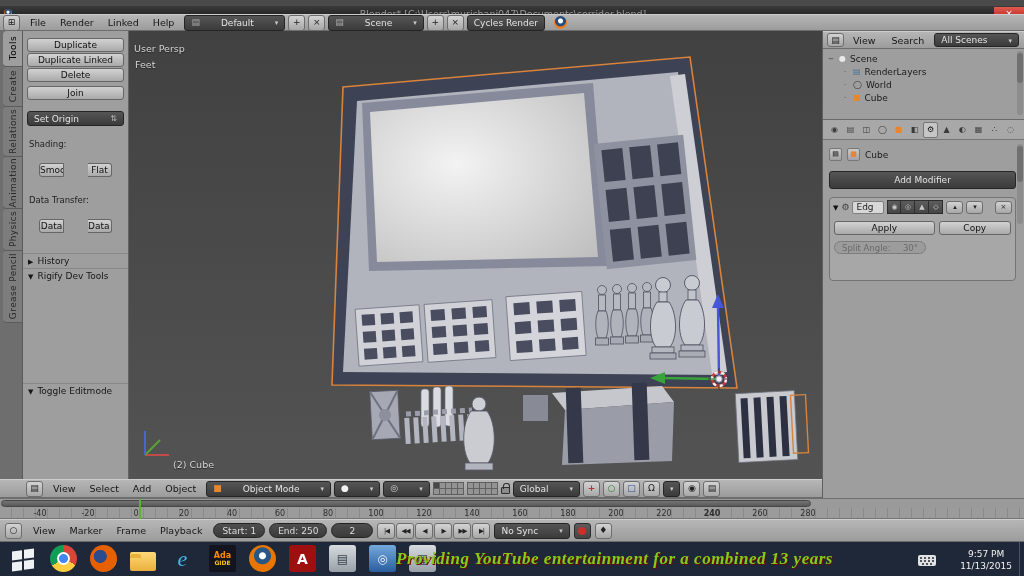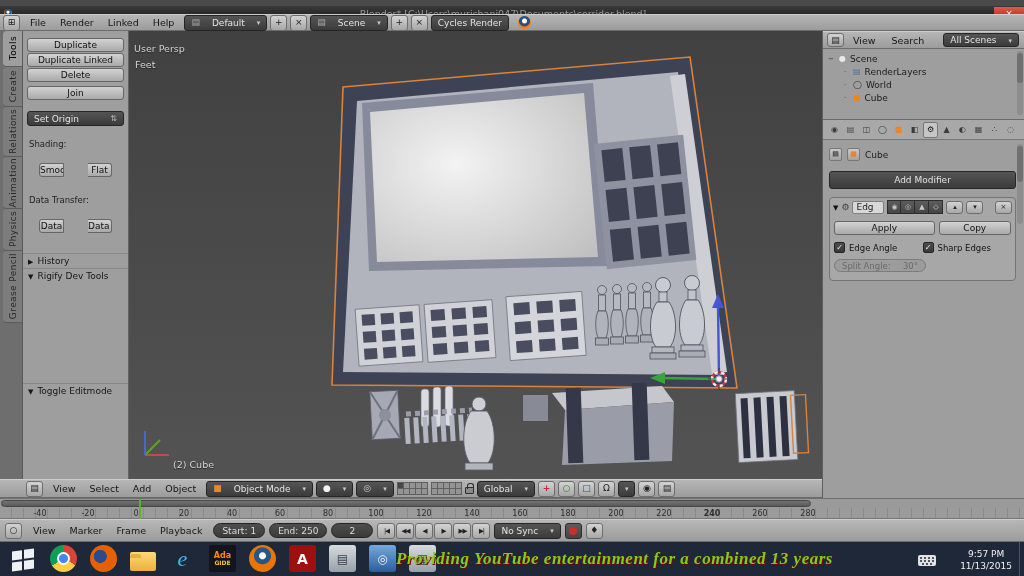--- a/index.html
+++ b/index.html
@@ -33,21 +33,21 @@
   .g-eye::before{content:"◎"}
   .g-vert::before{content:"▲";font-size:7px}
   .g-cage::before{content:"◇"}
   .g-wr::before{content:"⚙"}
   .g-cube::before{content:"■";color:#e8862d}
 
   
   .bar{background:linear-gradient(#b6b6b6,#9c9c9c);border-top:1px solid #cdcdcd;border-bottom:1px solid #6c6c6c;display:flex;align-items:center}
   .menu-item{padding:0 7px;font-size:9.5px;color:#151515;height:100%;display:inline-flex;align-items:center;cursor:default}
   .menus{height:100%;display:inline-flex;align-items:center}
-  .dd{height:16px;background:linear-gradient(#555,#3b3b3b);border:1px solid #252525;border-radius:3px;color:#e3e3e3;font-size:9px;display:inline-flex;align-items:center;padding:0 6px;gap:12px;white-space:nowrap}
+  .dd{height:16px;background:linear-gradient(#555,#3b3b3b);border:1px solid #252525;border-radius:3px;color:#e3e3e3;font-size:9px;display:inline-flex;align-items:center;padding:0 6px;gap:21px;white-space:nowrap}
   .sq{height:16px;min-width:17px;background:linear-gradient(#d3d3d3,#a7a7a7);border:1px solid #6d6d6d;border-radius:3px;display:inline-flex;align-items:center;justify-content:center;font-size:9px;color:#222;padding:0 2px}
   .sqd{background:linear-gradient(#5c5c5c,#454545);border:1px solid #2c2c2c;color:#ccc}
   .lbtn{display:block;height:14px;background:linear-gradient(#d2d2d2,#a9a9a9);border:1px solid #666;border-radius:3px;font-size:9px;color:#111;text-align:center;line-height:12px}
 
   
   .titlebar{left:0;top:6px;width:1024px;height:14px;background:linear-gradient(#3a3a3a,#1d1d1d);display:flex;align-items:center}
   .app-dot{width:8px;height:8px;border-radius:50%;margin-left:4px;background:radial-gradient(circle at 50% 40%,#fff 0 1px,#2a4f7c 2px 3px,#ee7f1f 4px)}
   .title-text{flex:1;text-align:center;color:#9a9a9a;font-size:9.5px;white-space:nowrap;overflow:hidden}
   .close-btn{width:30px;height:13px;background:linear-gradient(#e05a50,#b42318);color:#fff;font-size:9px;display:flex;align-items:center;justify-content:center}
 
@@ -655,30 +655,20 @@
             <i class="gi g-dn"></i>
           </span>
         <span class="sq msm" style="margin-left:auto">
             <i class="gi g-x"></i>
           </span>
       </div>
       <div class="mrow1">
         <span class="lbtn">Apply</span>
         <span class="lbtn">Copy</span>
       </div>
-      <div class="mrow2">
-        <span class="half">
-          <span class="cb"></span>
-          <span>Edge Angle</span>
-        </span>
-        <span class="half">
-          <span class="cb"></span>
-          <span>Sharp Edges</span>
-        </span>
-      </div>
       <div class="mrow3">
         <span class="slider-dis">
           <span>Split Angle:</span>
           <span>30°</span>
         </span>
       </div>
     </div>
     <span class="props-scroll"></span>
   </div>
 </div>

